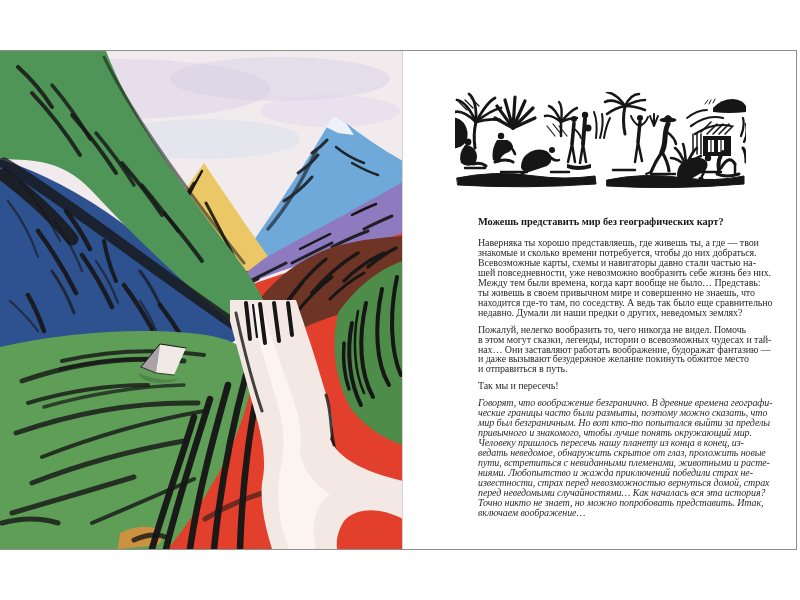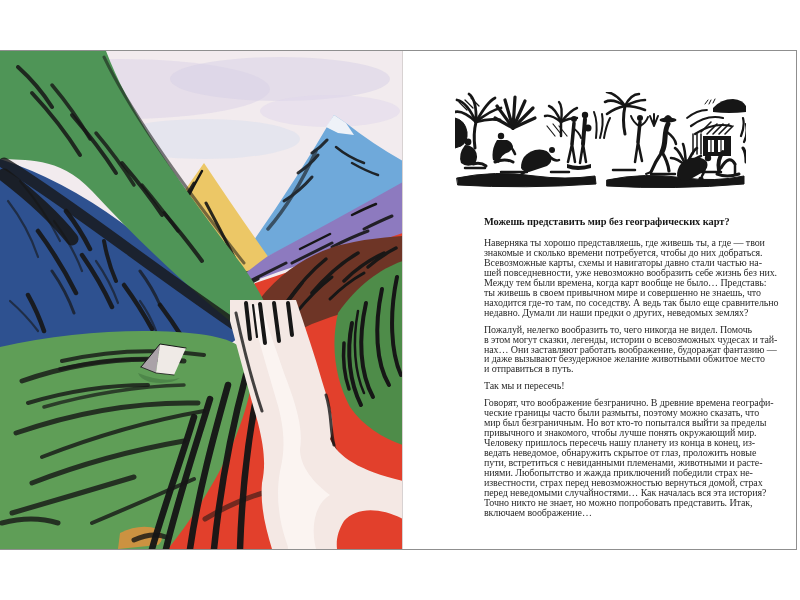--- a/index.html
+++ b/index.html
@@ -5,26 +5,26 @@
   html,body{margin:0;padding:0;background:#ffffff;}
   #stage{position:relative;width:800px;height:600px;background:#ffffff;overflow:hidden;
          font-family:"Liberation Serif","DejaVu Serif",serif;}
   #spread{position:absolute;left:-1px;top:50px;width:798px;height:500px;
           border:1px solid #8f8f8f;box-sizing:border-box;background:#ffffff;display:flex;}
   #page-left{position:relative;width:404px;height:498px;border-right:1px solid #d8d2d2;
              box-sizing:border-box;overflow:hidden;}
   #page-left svg{display:block;width:403px;height:498px;}
   #page-right{position:relative;width:394px;height:498px;background:#ffffff;}
   #woodcut{position:absolute;left:52px;top:41px;width:291px;height:98px;}
-  #textblock{position:absolute;left:81px;top:164px;width:268px;}
+  #textblock{position:absolute;left:75px;top:164px;width:268px;}
   h1.title{margin:0 0 10px 0;font-size:10.4px;line-height:13px;font-weight:700;
            color:#181818;letter-spacing:-0.05px;white-space:pre;}
   p.para{margin:0 0 7px 0;font-size:10px;line-height:9.95px;color:#2b2b2b;
          letter-spacing:-0.1px;white-space:pre;}
-  p.para:last-child{margin-bottom:0;}
+  p.para:last-child{margin-bottom:0;font-style:italic;}
   .ink-s{stroke:#161616;fill:none;stroke-linecap:round;stroke-linejoin:round;}
 </style>
 </head>
 <body>
 
 <div id="stage">
   <div id="spread">
 
     <div id="page-left">
       <svg viewBox="0 0 403 498" preserveAspectRatio="none">
@@ -371,21 +371,21 @@
 знакомые и сколько времени потребуется, чтобы до них добраться.
 Всевозможные карты, схемы и навигаторы давно стали частью на-
 шей повседневности, уже невозможно вообразить себе жизнь без них.
 Между тем были времена, когда карт вообще не было… Представь:
 ты живешь в своем привычном мире и совершенно не знаешь, что
 находится где-то там, по соседству. А ведь так было еще сравнительно
 недавно. Думали ли наши предки о других, неведомых землях?</p>
         <p class="para">Пожалуй, нелегко вообразить то, чего никогда не видел. Помочь
 в этом могут сказки, легенды, истории о всевозможных чудесах и тай-
 нах… Они заставляют работать воображение, будоражат фантазию —
-и даже вызывают безудержное желание животными обжитое место
+и даже вызывают безудержное желание покинуть обжитое место
 и отправиться в путь.</p>
         <p class="para">Так мы и пересечь!</p>
         <p class="para">Говорят, что воображение безгранично. В древние времена географи-
 ческие границы часто были размыты, поэтому можно сказать, что
 мир был безграничным. Но вот кто-то попытался выйти за пределы
 привычного и знакомого, чтобы лучше понять окружающий мир.
 Человеку пришлось пересечь нашу планету из конца в конец, из-
 ведать неведомое, обнаружить скрытое от глаз, проложить новые
 пути, встретиться с невиданными племенами, животными и расте-
 ниями. Любопытство и жажда приключений победили страх не-

